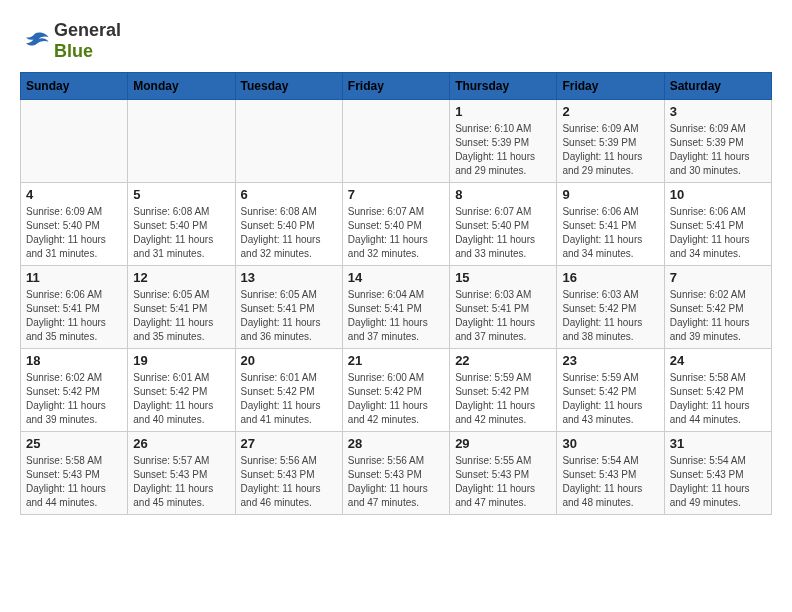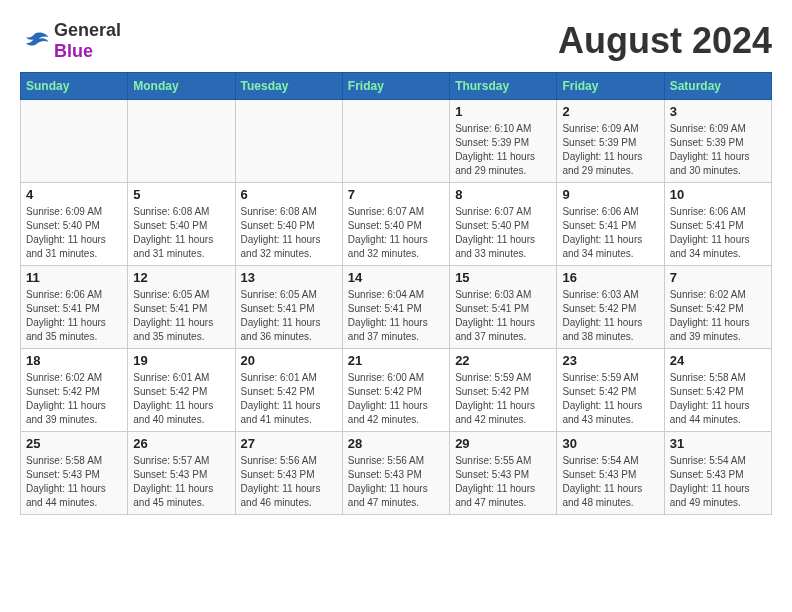--- a/index.html
+++ b/index.html
@@ -22,21 +22,21 @@
       gap: 4px;
     }
     .logo-text-general {
       font-size: 18px;
       font-weight: bold;
       color: #333;
     }
     .logo-text-blue {
       font-size: 18px;
       font-weight: bold;
-      color: #a21caf;
+      color: #4d7c0f;
     }
     .logo-bird {
       width: 30px;
       height: 24px;
     }
     .title-area {
       text-align: right;
     }
     .month-year {
       font-size: 36px;
@@ -47,21 +47,21 @@
       font-size: 14px;
       color: #555;
     }
     table {
       width: 100%;
       border-collapse: collapse;
       font-size: 11px;
     }
     thead tr th {
       background-color: #2a6ab5;
-      color: #86efac;
+      color: #000000;
       text-align: left;
       padding: 6px 5px;
       font-size: 12px;
       font-weight: bold;
       border: 1px solid #1a5aa5;
     }
     tbody tr td {
       border: 1px solid #ccc;
       vertical-align: top;
       padding: 4px 5px;
@@ -97,21 +97,20 @@
   <div class="logo">
     <svg class="logo-bird" viewBox="0 0 40 30">
       <path d="M20 5 C25 2, 35 4, 38 10 C35 8, 28 9, 25 12 C30 10, 36 12, 38 16 C34 14, 26 15, 22 19 C18 22, 12 22, 8 18 C12 18, 16 16, 18 13 C14 14, 10 13, 8 10 C12 11, 17 10, 20 5Z" fill="#2a6ab5"></path>
     </svg>
     <div>
       <span class="logo-text-general">General</span><br>
       <span class="logo-text-blue">Blue</span>
     </div>
   </div>
   <div class="title-area">
-    <div class="month-year">August 2024</div>
   </div>
 </div>
 
 <table>
   <thead>
     <tr>
     <th>Sunday</th>
         <th>Monday</th>
         <th>Tuesday</th>
         <th>Friday</th>

